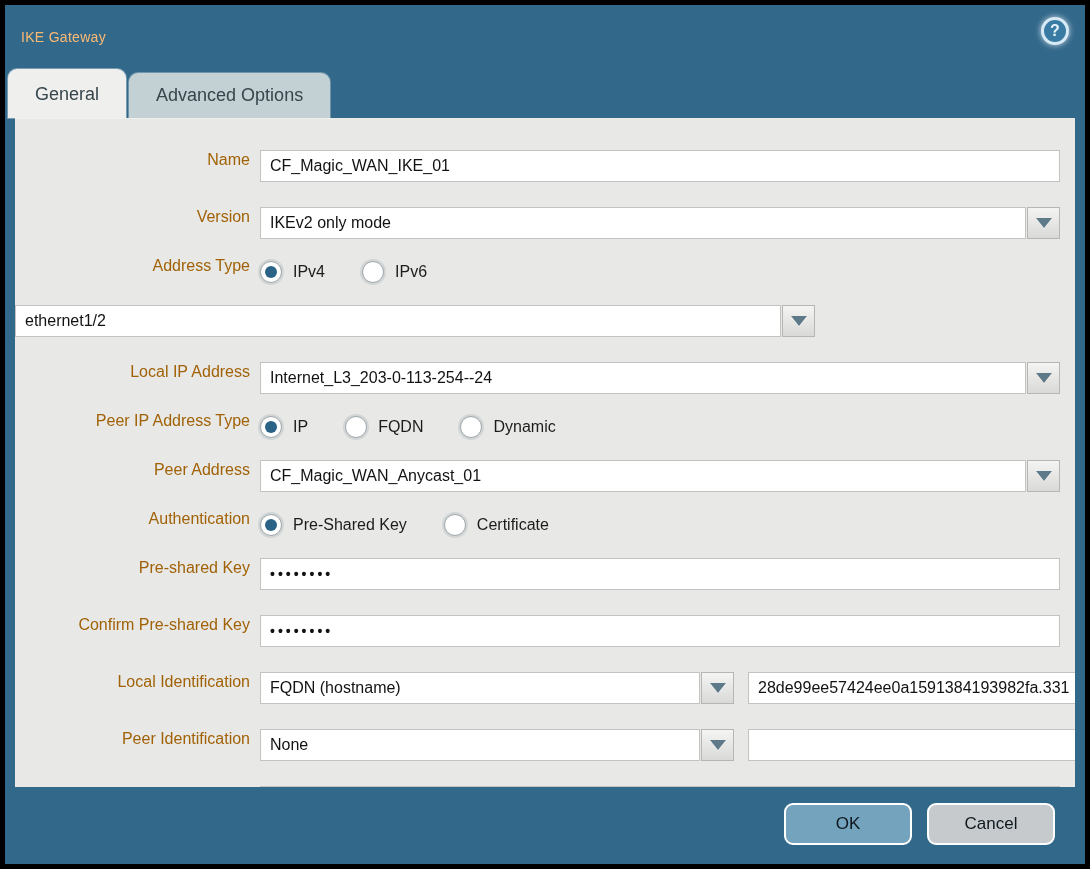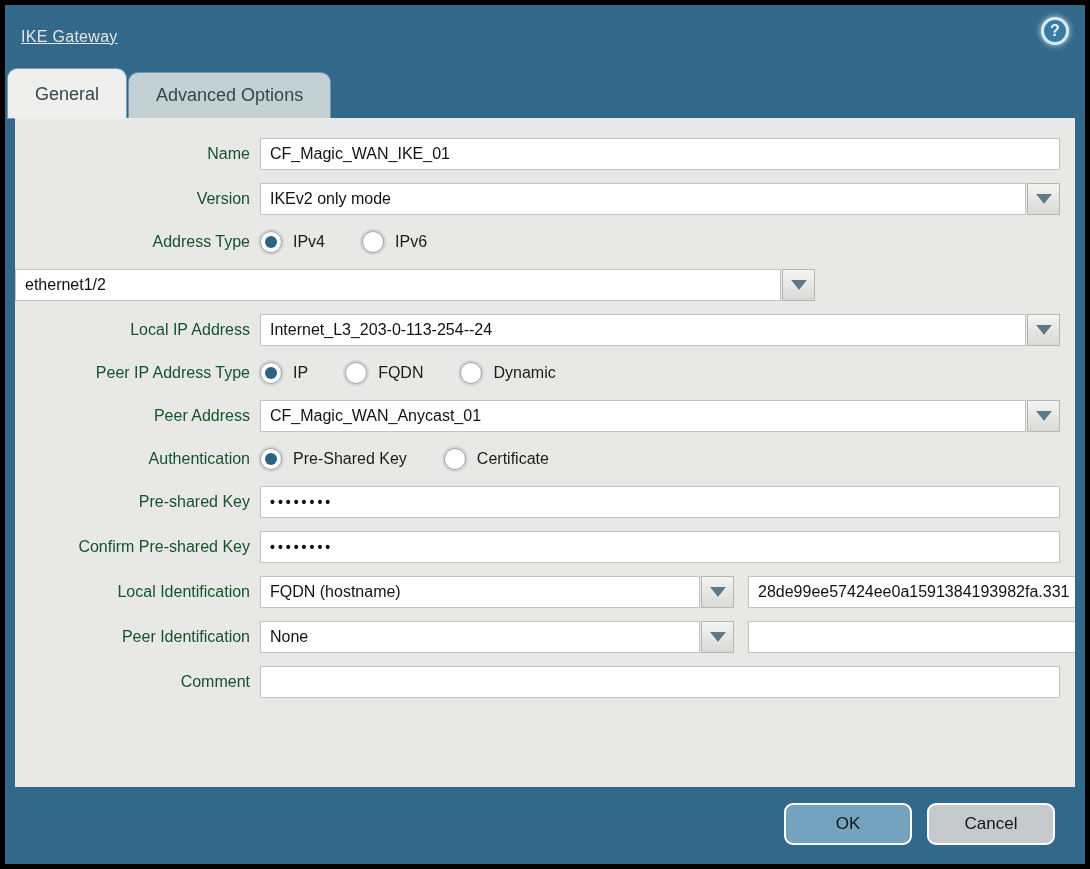--- a/index.html
+++ b/index.html
@@ -16,25 +16,24 @@
     overflow: hidden;
   }
   
   .title-bar {
     height: 64px;
     display: flex; align-items: center;
     padding: 0 16px;
     position: relative;
   }
   .title-bar h1 {
-    color: #e5e5e5;
-    font-size: 16px;
+    color: #fdba74;
+    font-size: 14px;
     font-weight: normal;
     letter-spacing: 0.3px;
-    text-decoration: underline;
   }
   .help-icon {
     position: absolute; right: 16px; top: 12px;
     width: 28px; height: 28px;
     border-radius: 50%;
     background: #3a7ba3;
     border: 3px solid #d6eaf5;
     box-shadow: 0 0 6px rgba(255,255,255,0.75);
     color: #e7f4fb;
     font-size: 16px; font-weight: bold;
@@ -81,24 +80,24 @@
     margin-bottom: 13px;
     padding-right: 15px;
   }
   .row.gap-m { margin-top: 3px; }   
   .row.gap-l { margin-top: 9px; }   
   .label {
     width: 245px;
     text-align: right;
     padding-right: 10px;
     font-size: 16px;
-    color: #14532d;
+    color: #a16207;
     flex: none;
   }
-  .control { flex: 1; display: flex; align-items: center; }
+  .control { flex: 1; display: flex; align-items: center; margin-top: 12px; }
   .text-input {
     height: 32px; width: 800px;
     border: 1px solid #c3c3c1;
     background: #fff;
     padding: 0 9px;
     font-family: "Liberation Sans", sans-serif;
     font-size: 16px;
     color: #121212;
     outline: none;
   }

